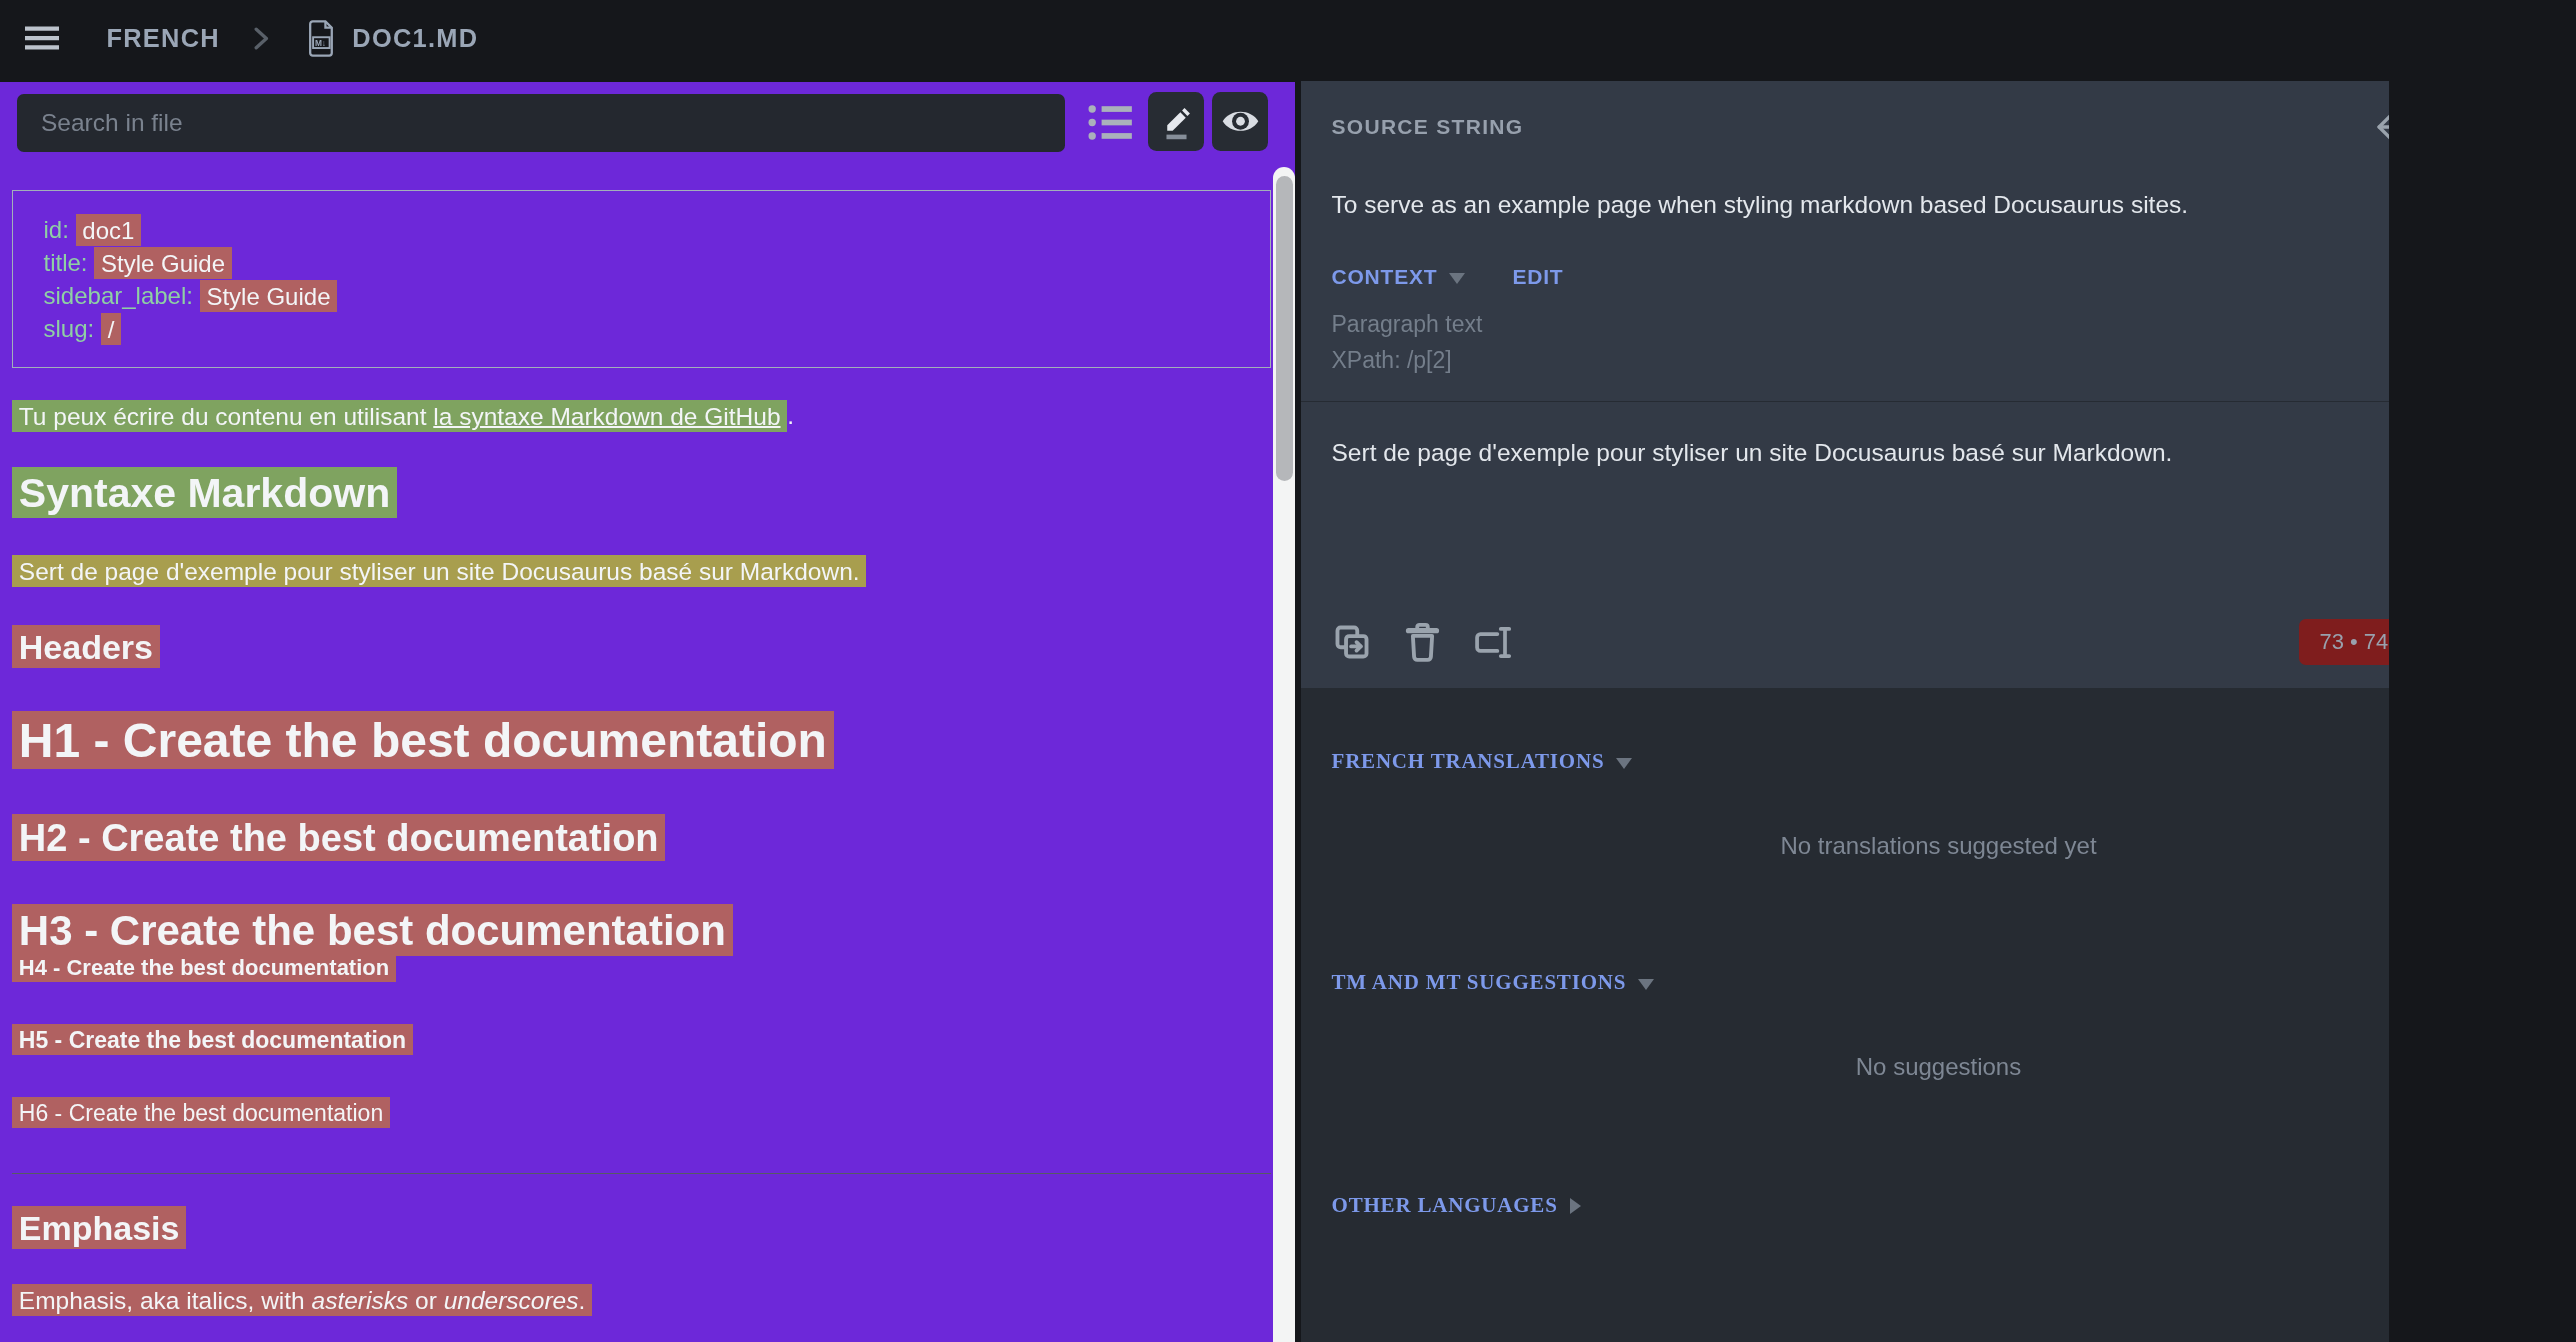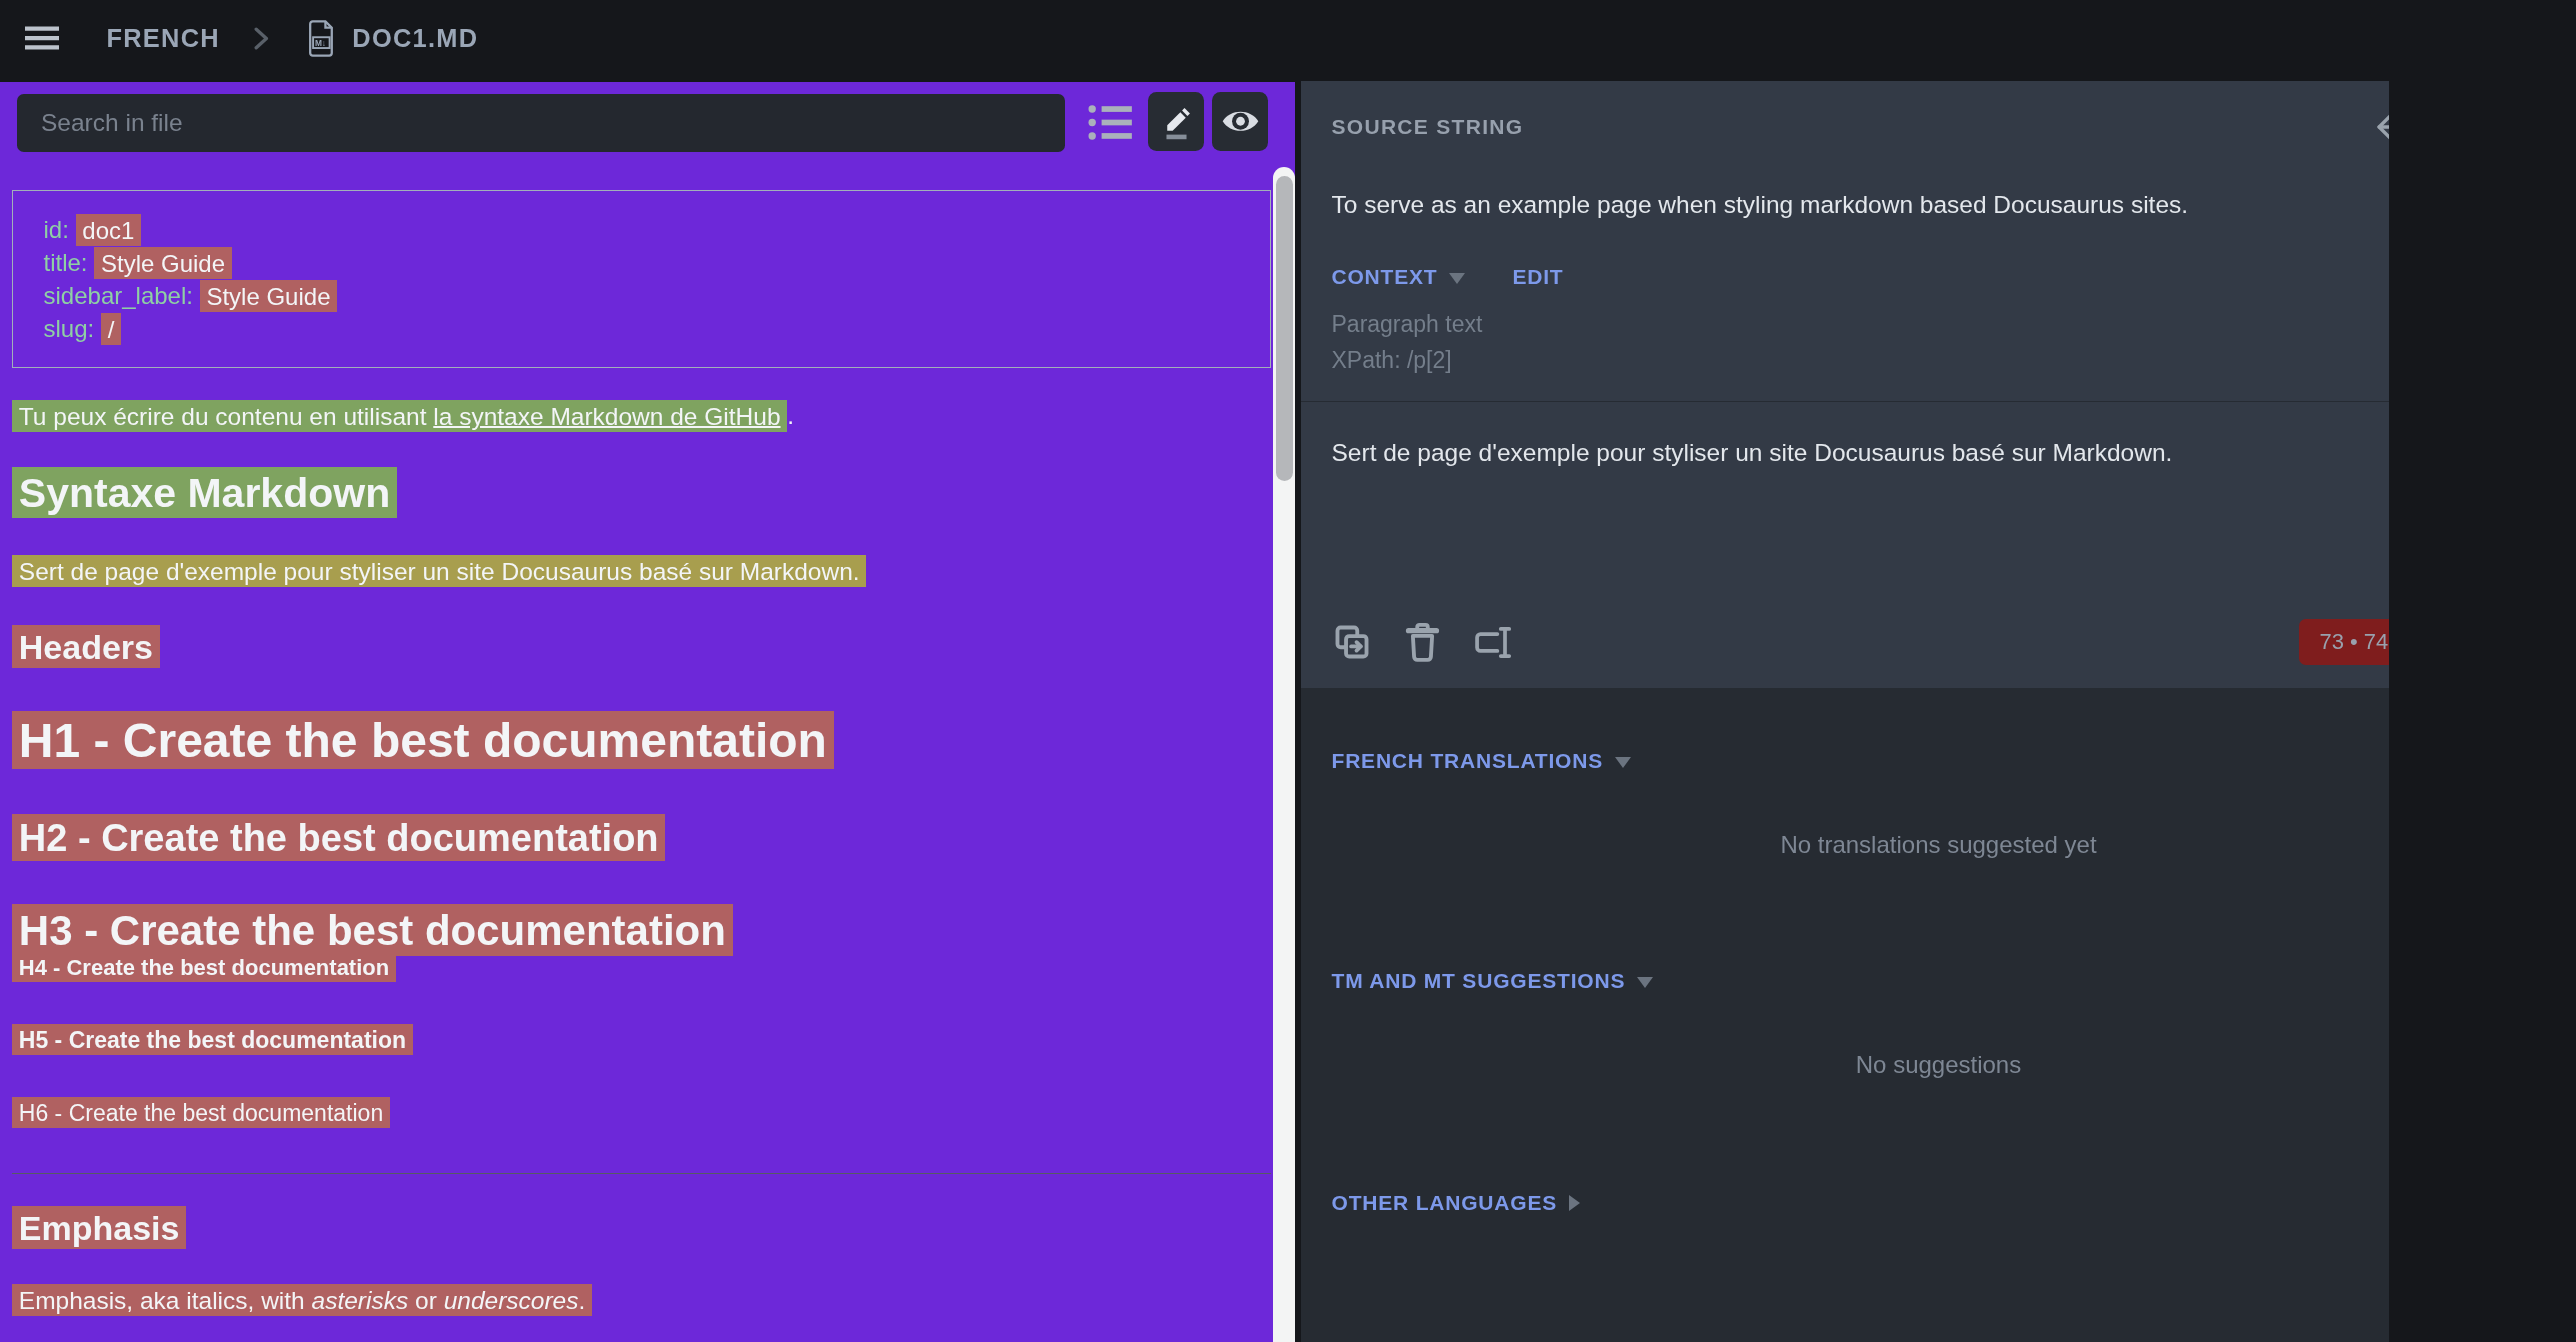--- a/index.html
+++ b/index.html
@@ -139,21 +139,21 @@
     border-radius: 6.8px; padding: 10.2px 20.3px; margin-right: 20.3px;
   }
   .save-btn {
     background: #6488e1; color: #eef1f6; border: 3.4px solid #1d2127; border-radius: 8.5px;
     font-family: "Liberation Sans", sans-serif;
     font-size: 24px; font-weight: bold; letter-spacing: 0.8px;
     padding: 12px 27px; cursor: pointer;
   }
 
   .suggestions { position: absolute; top: 607px; left: 0; width: 1275px; }
-  .sec-head { display: flex; align-items: flex-start; padding: 0 30.5px; margin-top: 61px; }
+  .sec-head { display: flex; align-items: flex-start; padding: 0 30.5px; margin-top: 61px; font-family: Liberation Serif, serif; }
   .empty-text { text-align: center; margin-top: 58px; font-size: 24px; color: #7e8794; }
   .sec-tm { margin-top: 110px; }
   .sec-other { margin-top: 112px; }
 
   .icon-stroke { stroke: #9aa3ad; fill: none; stroke-width: 2.2; stroke-linecap: round; stroke-linejoin: round; }
 </style>
 </head>
 <body>
 
 <div class="topbar">

